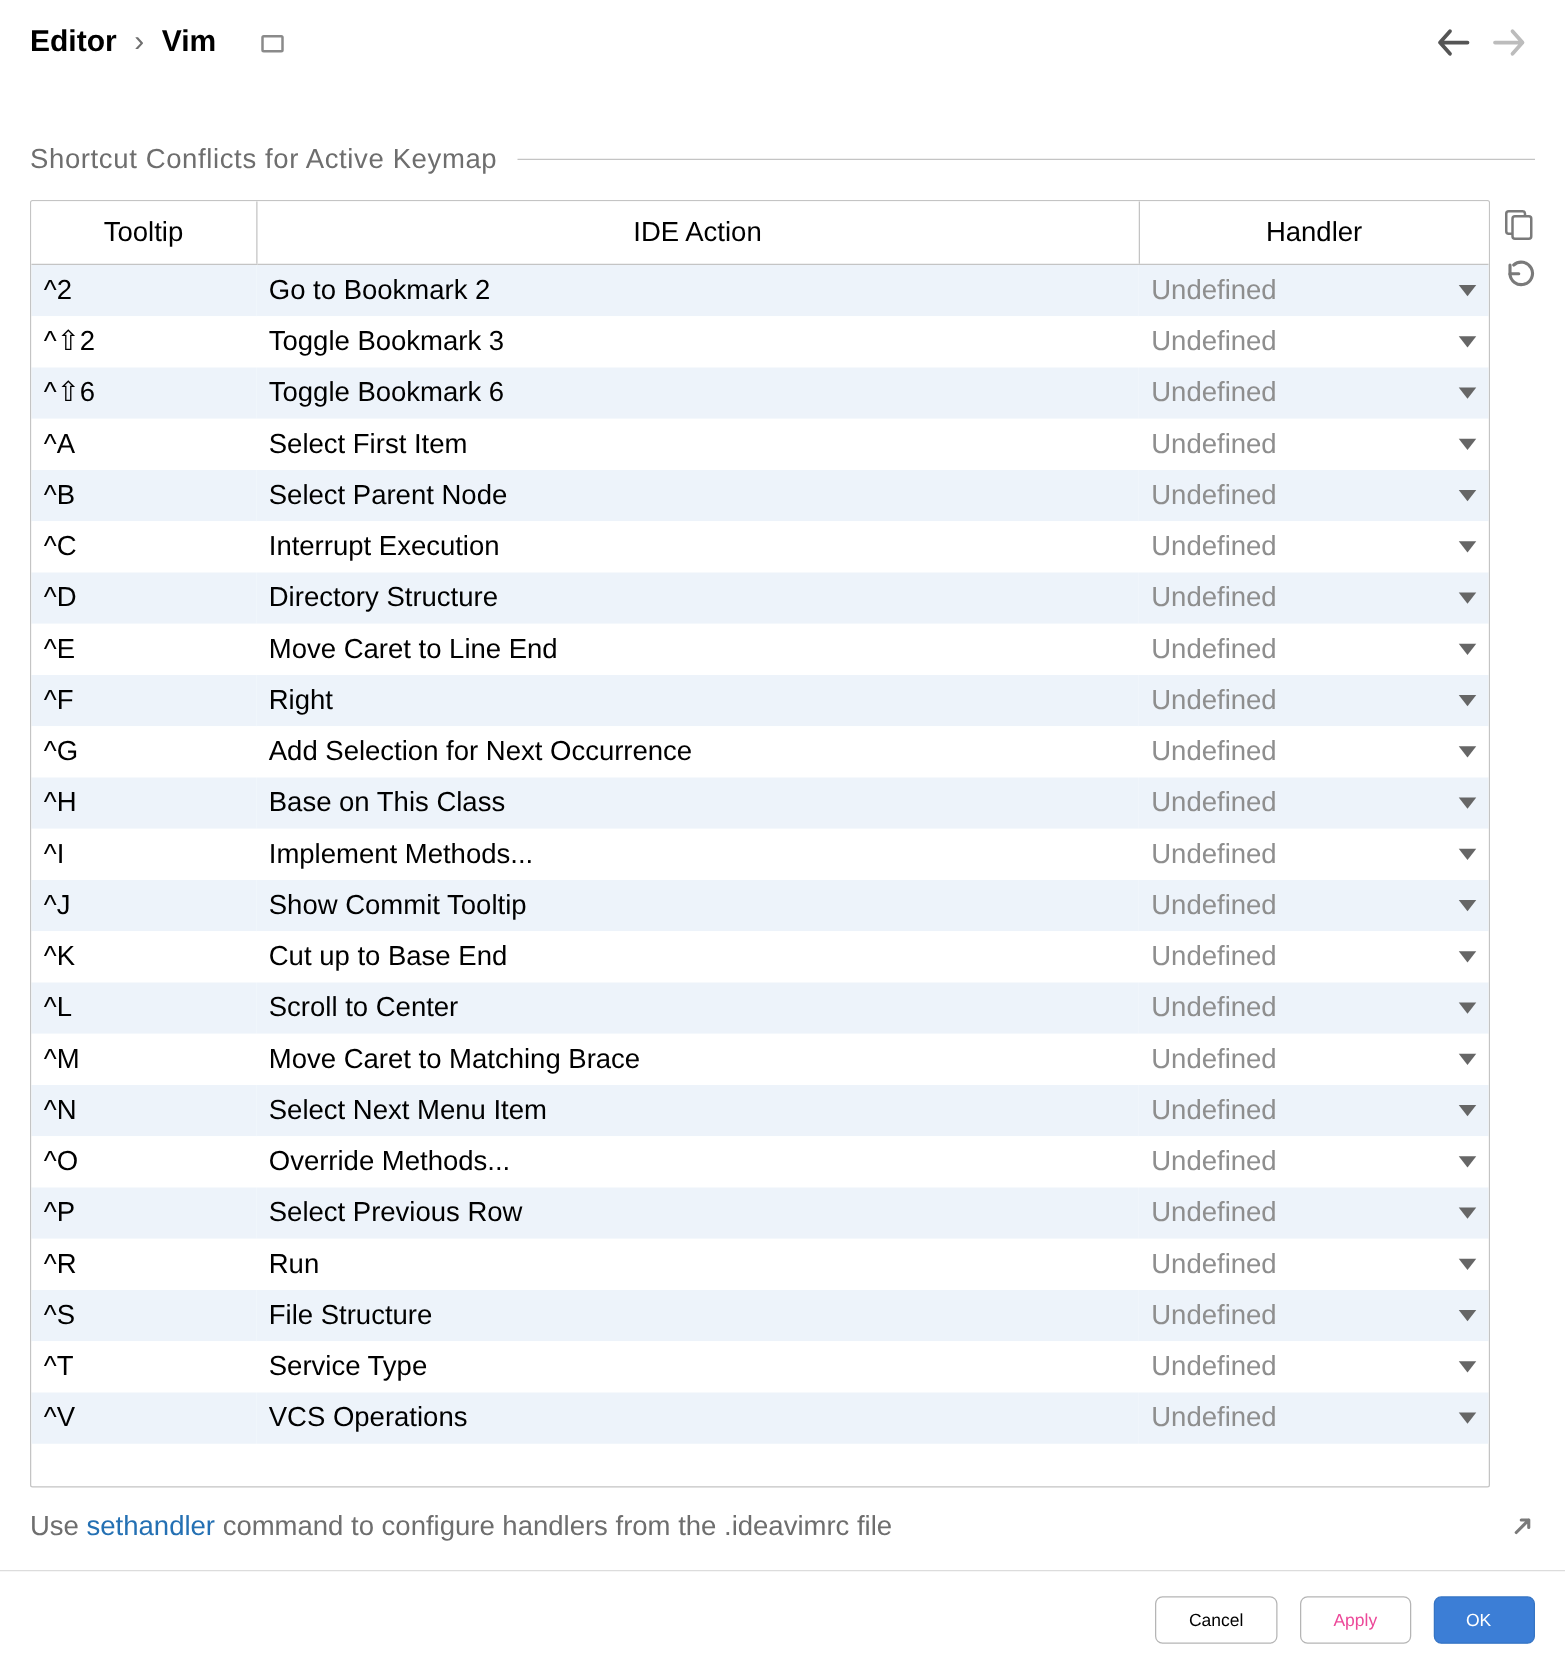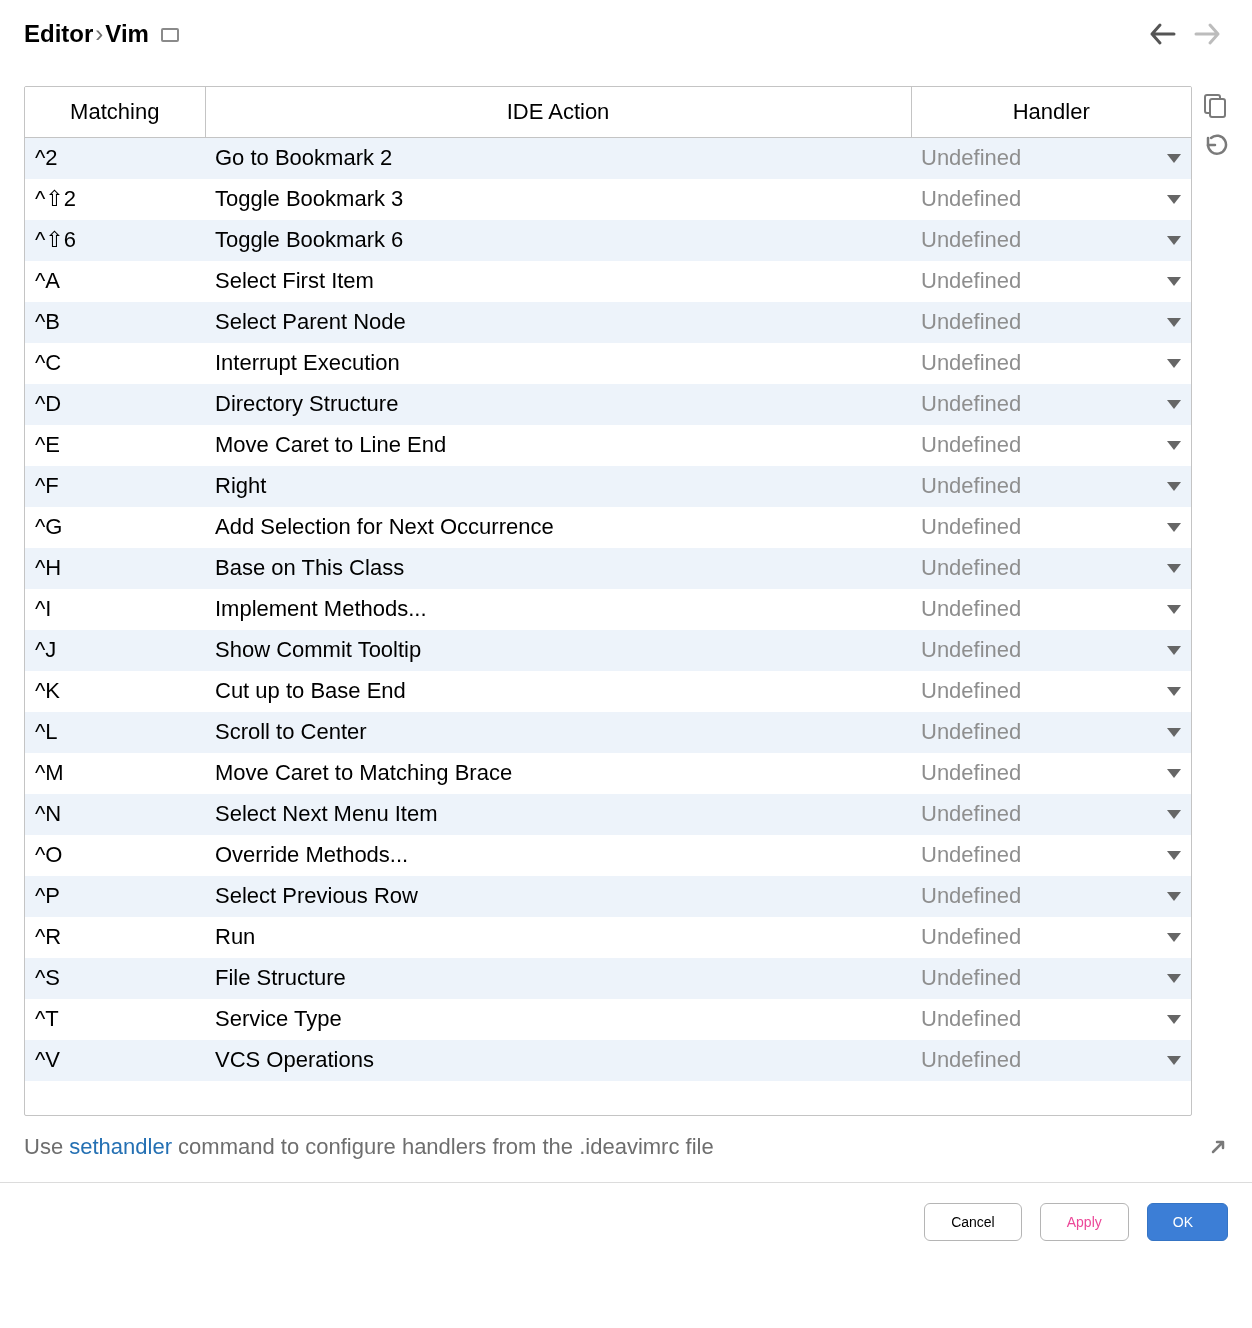--- a/index.html
+++ b/index.html
@@ -9,21 +9,21 @@
 }
 *{box-sizing:border-box}
 html,body{margin:0;padding:0}
 body{
   width:1252px;height:1328px;
   font-family:-apple-system,BlinkMacSystemFont,"Segoe UI",Arial,sans-serif;
   background:#fff;color:var(--fg);font-size:22px;overflow:hidden;
 }
 .header{display:flex;align-items:center;justify-content:space-between;
   padding:20px 24px 18px 24px;}
-.crumbs{display:flex;align-items:center;gap:2px;font-size:24px}
+.crumbs{display:flex;align-items:center;gap:14px;font-size:24px}
 .crumbs .b{font-weight:700}
 .crumbs .chev{color:#707070;font-weight:400}
 .crumbs .mon{width:18px;height:14px;border:2px solid #8a8a8a;border-radius:2px;position:relative;top:1px}
 .navbtns{display:flex;gap:14px;padding-right:6px}
 .nbtn{cursor:pointer}
 .nbtn svg{display:block}
 .section{padding:0 24px}
 .sect-head{display:flex;align-items:center;gap:16px;margin-top:48px}
 .sect-head .t{color:#6e6e6e;letter-spacing:.5px;white-space:nowrap}
 .sect-head .line{flex:1;height:1px;background:var(--bd)}
@@ -76,32 +76,36 @@
     </span>
     <span class="nbtn">
       <svg width="30" height="26" viewBox="0 0 30 26">
           <path d="M18 4 L26 13 L18 22 M26 13 H4" stroke="#bcbcbc" stroke-width="3" fill="none" stroke-linecap="round" stroke-linejoin="round"></path>
         </svg>
     </span>
   </div>
 </div>
 
 <div class="section">
+  <div class="sect-head">
+    <span class="t">Shortcut Conflicts for Active Keymap</span>
+    <span class="line"></span>
+  </div>
 
   <div class="tablewrap">
     <div class="table">
       <table>
         <colgroup>
             <col class="col-sc">
             <col class="col-act">
             <col class="col-hand">
           </colgroup>
         <thead>
           <tr>
-            <th>Matching</th>
+            <th>Tooltip</th>
             <th>IDE Action</th>
             <th>Handler</th>
           </tr>
         </thead>
       </table>
       <div class="tblbody">
         <table>
           <colgroup>
               <col class="col-sc">
               <col class="col-act">

